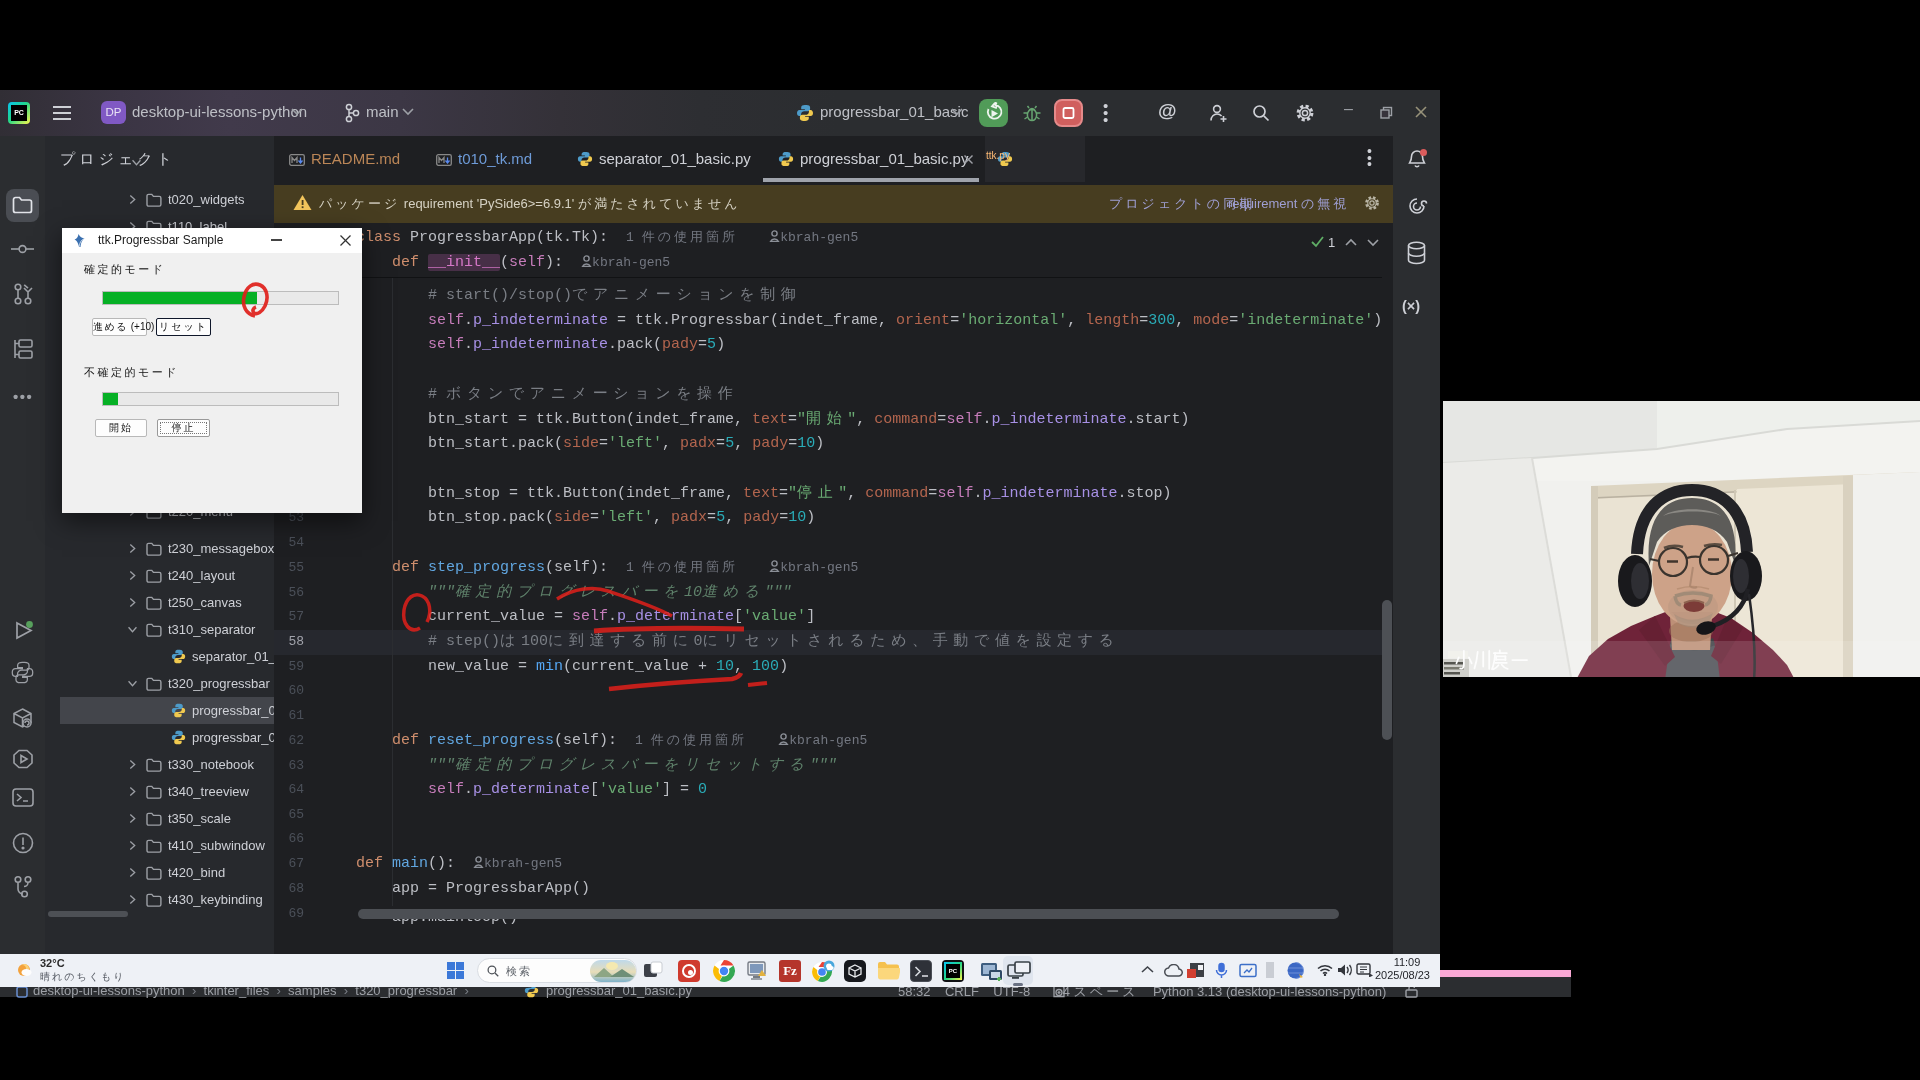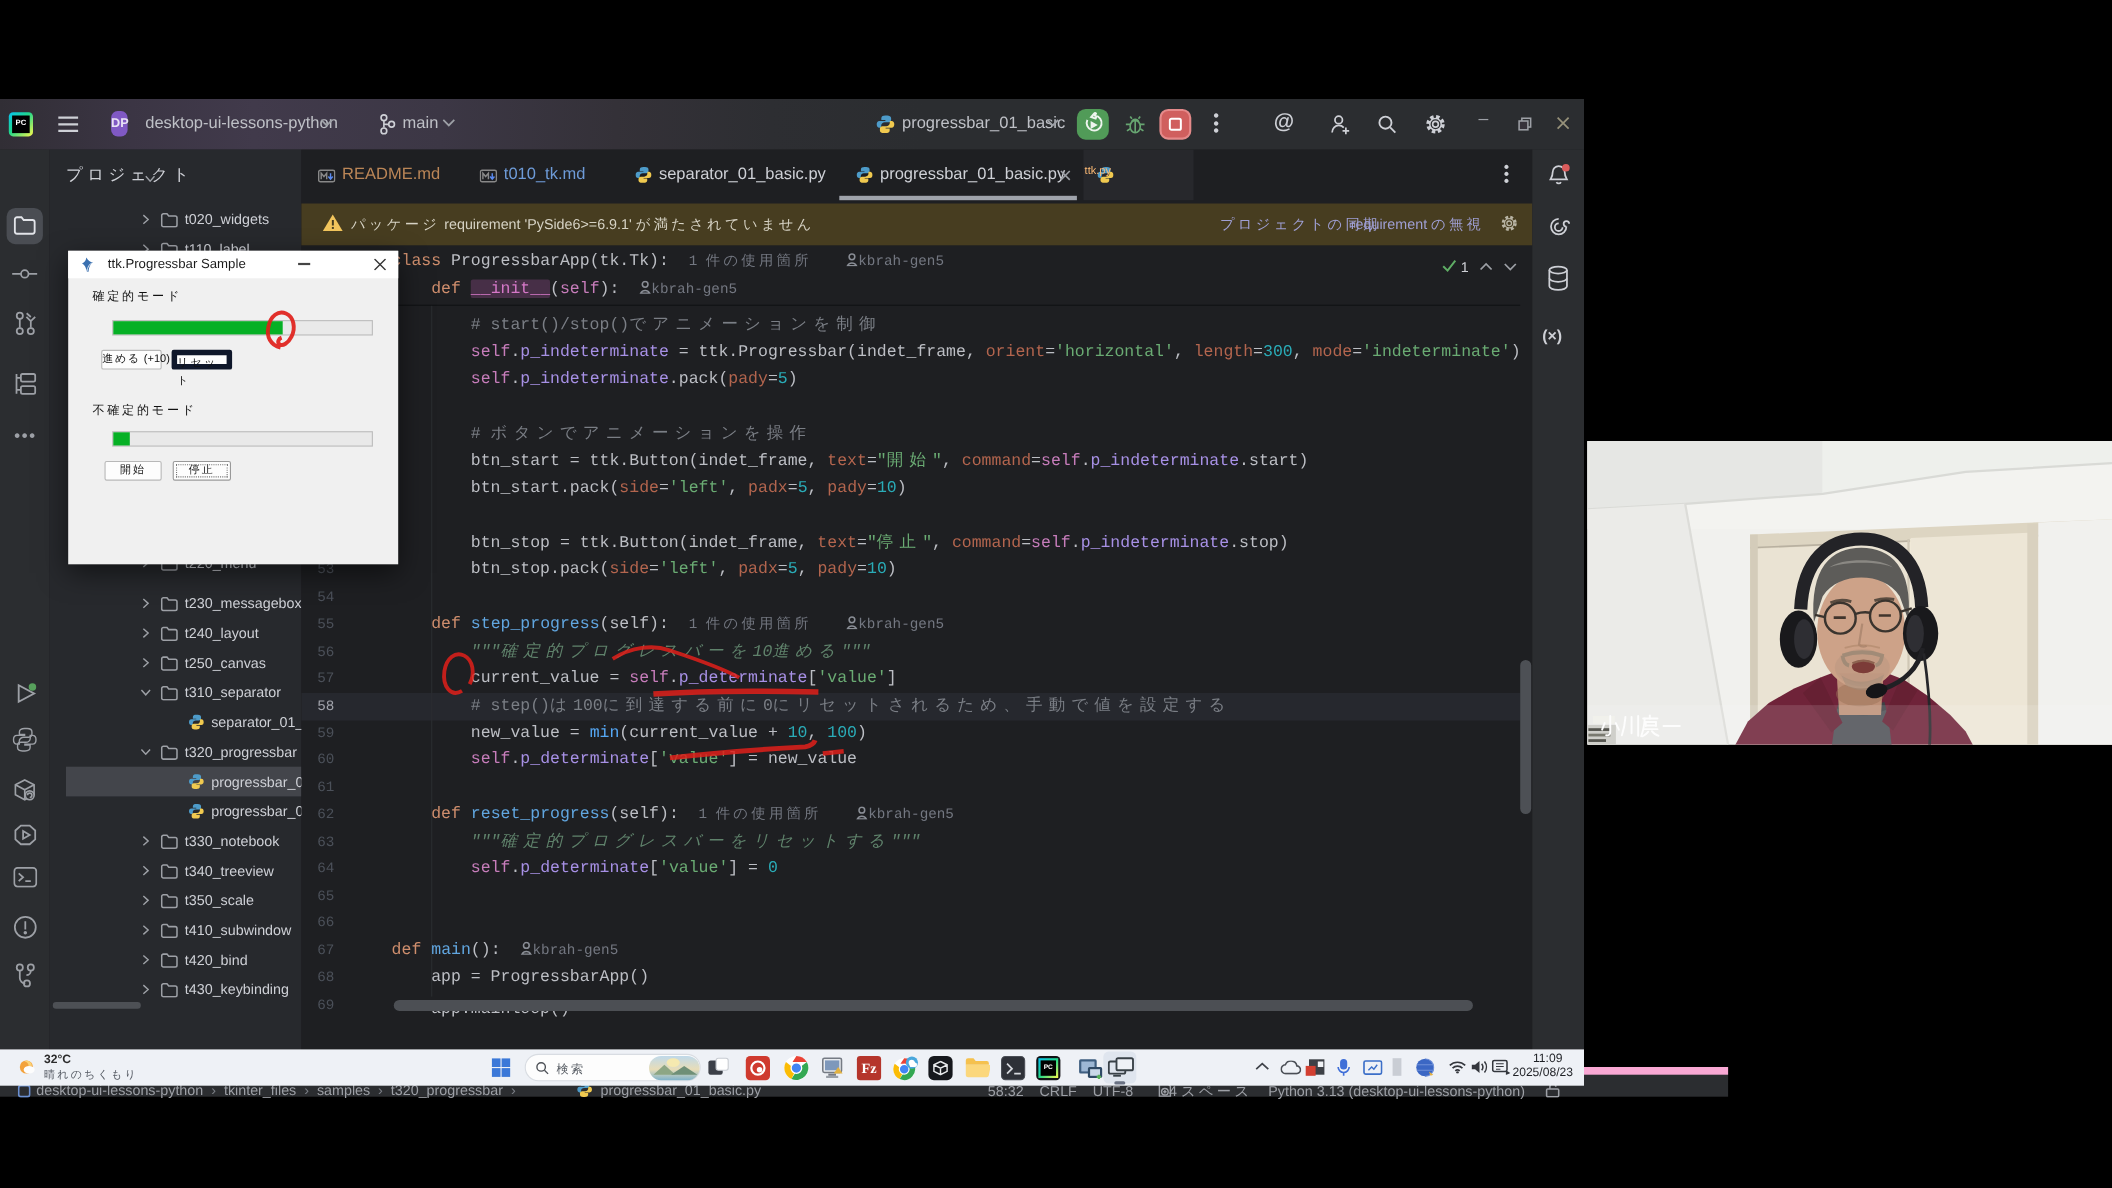--- a/index.html
+++ b/index.html
@@ -10,21 +10,21 @@
 #toolbar{position:absolute;left:0;top:0;width:1440px;height:46px;
  background:linear-gradient(90deg,#312e35 0px,#3b3544 120px,#413a4b 230px,#3c3745 400px,#343138 560px,#2d2e32 700px,#2b2d30 840px,#2b2d30 1440px)}
 #sidebar{position:absolute;left:0;top:46px;width:45px;height:835px;background:#2b2d30}
 #projpanel{position:absolute;left:45px;top:46px;width:229px;height:835px;background:#27292d}
 #editorcol{position:absolute;left:274px;top:46px;width:1119px;height:835px;background:#1e1f22}
 #rightbar{position:absolute;left:1393px;top:46px;width:47px;height:835px;background:#2b2d30}
 #statusbar{position:absolute;left:0;top:880px;width:1571px;height:27px;background:#2b2d30;border-top:7px solid #f9a8d4}
 #taskbar{position:absolute;left:0;top:864px;width:1440px;height:33px;background:#eef1f6}
 
 .tbtxt{position:absolute;color:#bec0c6;font-size:15px;white-space:nowrap}
-.badge-dp{position:absolute;width:15px;height:23px;border-radius:6px;background:#8059c4;color:#e8e2f5;font-size:11.5px;font-weight:bold;text-align:center;line-height:23px}
+.badge-dp{position:absolute;width:25px;height:23px;border-radius:6px;background:#8059c4;color:#e8e2f5;font-size:11.5px;font-weight:normal;text-align:center;line-height:23px}
 .runbtn{position:absolute;width:29px;height:28px;border-radius:8px}
 
 #banner{position:absolute;left:0;top:49px;width:1119px;height:38px;background:#473d20}
 
 .cl{position:absolute;font-family:"Liberation Mono",monospace;font-size:15px;line-height:24px;height:24px;white-space:pre;color:#bcbec4}
 .ln{position:absolute;font-family:"Liberation Mono",monospace;font-size:13px;line-height:24px;height:24px;color:#4b5059;width:30px;text-align:right}
 .k{color:#cf8e6d}.s{color:#6aab73}.n{color:#2aacb8}.c{color:#7a7e85}.d{color:#5f826b;font-style:italic}
 .slf{color:#c77dbb}.at{color:#a790e5}.fn{color:#61a6e0}.bi{color:#56a8f5}.pa{color:#b3654e}.hint{color:#737781;font-size:13px}
 .cjk{letter-spacing:5.6px}
 .cjku{letter-spacing:3px}
@@ -432,21 +432,20 @@
   <div class="cl" style="left:154px;top:346px">btn_stop = ttk.Button(indet_frame, <span class="pa">text</span>=<span class="s">"<span class="cjk">停止</span>"</span>, <span class="pa">command</span>=<span class="slf">self</span>.<span class="at">p_indeterminate</span>.stop)</div>
   <div class="cl" style="left:154px;top:370px">btn_stop.pack(<span class="pa">side</span>=<span class="s">'left'</span>, <span class="pa">padx</span>=<span class="n">5</span>, <span class="pa">pady</span>=<span class="n">10</span>)</div>
   <div class="cl" style="left:118px;top:420px"><span class="k">def</span> <span class="fn">step_progress</span>(self):  <span class="hint">1 <span class="cjku">件の使用箇所</span>&nbsp;&nbsp;&nbsp;&nbsp;<svg width="11" height="12" style="vertical-align:-1px">
               <circle cx="5.5" cy="3.5" r="2.6" fill="none" stroke="#8a8e96" stroke-width="1.4"></circle>
               <path d="M1.5 11.5 a4.5 4.5 0 0 1 8 0z" fill="none" stroke="#8a8e96" stroke-width="1.4"></path>
             </svg>kbrah-gen5</span></div>
   <div class="cl d" style="left:154px;top:445px">"""<span class="cjk">確定的プログレスバーを</span>10<span class="cjk">進める</span>"""</div>
   <div class="cl" style="left:154px;top:469px">current_value = <span class="slf">self</span>.<span class="at">p_determinate</span>[<span class="s">'value'</span>]</div>
   <div class="cl c" style="left:154px;top:494px"># step()<span class="cjk">は</span>100<span class="cjk">に到達する前に</span>0<span class="cjk">にリセットされるため、手動で値を設定する</span></div>
   <div class="cl" style="left:154px;top:519px">new_value = <span class="bi">min</span>(current_value + <span class="n">10</span>, <span class="n">100</span>)</div>
-  <div class="cl" style="left:154px;top:543px"><span class="slf">self</span>.<span class="at">p_determinate</span>[<span class="s">'value'</span>] = new_value</div>
   <div class="cl" style="left:118px;top:593px"><span class="k">def</span> <span class="fn">reset_progress</span>(self):  <span class="hint">1 <span class="cjku">件の使用箇所</span>&nbsp;&nbsp;&nbsp;&nbsp;<svg width="11" height="12" style="vertical-align:-1px">
               <circle cx="5.5" cy="3.5" r="2.6" fill="none" stroke="#8a8e96" stroke-width="1.4"></circle>
               <path d="M1.5 11.5 a4.5 4.5 0 0 1 8 0z" fill="none" stroke="#8a8e96" stroke-width="1.4"></path>
             </svg>kbrah-gen5</span></div>
   <div class="cl d" style="left:154px;top:618px">"""<span class="cjk">確定的プログレスバーをリセットする</span>"""</div>
   <div class="cl" style="left:154px;top:642px"><span class="slf">self</span>.<span class="at">p_determinate</span>[<span class="s">'value'</span>] = <span class="n">0</span></div>
   <div class="cl" style="left:82px;top:716px"><span class="k">def</span> <span class="fn">main</span>():  <span class="hint"><svg width="11" height="12" style="vertical-align:-1px">
               <circle cx="5.5" cy="3.5" r="2.6" fill="none" stroke="#8a8e96" stroke-width="1.4"></circle>
               <path d="M1.5 11.5 a4.5 4.5 0 0 1 8 0z" fill="none" stroke="#8a8e96" stroke-width="1.4"></path>
             </svg>kbrah-gen5</span></div>
@@ -690,21 +689,21 @@
             <line x1="0.5" y1="0.5" x2="10.5" y2="10.5"></line>
             <line x1="10.5" y1="0.5" x2="0.5" y2="10.5"></line>
           </g>
         </svg>
  </div>
  <div class="abs" style="left:22px;top:34px;font-size:11px;color:#111"><span class="cjku" style="letter-spacing:2.5px">確定的モード</span></div>
  <div class="abs" style="left:40px;top:63px;width:237px;height:14px;background:#e9e9e9;border:1px solid #bcbcbc">
         <div class="abs" style="left:0;top:0;width:154px;height:12px;background:#06b025"></div>
       </div>
  <div class="abs" style="left:30px;top:90px;width:55px;height:18px;background:#fdfdfd;border:1px solid #b8b8b8;border-radius:2px;font-size:10px;color:#111;text-align:center;line-height:16px;white-space:nowrap"><span style="letter-spacing:1.5px">進める</span> (+10)</div>
- <div class="abs" style="left:94px;top:90px;width:55px;height:18px;background:#fdfdfd;border:5px solid #0f172a;border-radius:2px;font-size:10px;color:#111;text-align:left;line-height:16px"><span style="letter-spacing:2px">リセット</span></div>
+ <div class="abs" style="left:94px;top:90px;width:55px;height:18px;background:#fdfdfd;border:1px solid #0f172a;border-radius:2px;font-size:10px;color:#111;text-align:center;line-height:16px"><span style="letter-spacing:2px">リセット</span></div>
  <div class="abs" style="left:22px;top:137px;font-size:11px;color:#111"><span class="cjku" style="letter-spacing:2.5px">不確定的モード</span></div>
  <div class="abs" style="left:40px;top:164px;width:237px;height:14px;background:#e9e9e9;border:1px solid #bcbcbc">
         <div class="abs" style="left:0;top:0;width:15px;height:12px;background:#06b025"></div>
       </div>
  <div class="abs" style="left:33px;top:191px;width:52px;height:18px;background:#fdfdfd;border:1px solid #b8b8b8;border-radius:2px;font-size:10px;color:#111;text-align:center;line-height:16px"><span style="letter-spacing:2px">開始</span></div>
  <div class="abs" style="left:95px;top:191px;width:53px;height:18px;background:#fdfdfd;border:1px solid #999;border-radius:2px;font-size:10px;color:#111;text-align:center;line-height:16px"><div class="abs" style="left:2px;top:2px;right:2px;bottom:2px;border:1px dotted #777"></div><span style="letter-spacing:2px">停止</span></div>
  <svg class="abs" style="left:170px;top:42px;pointer-events:none" width="50" height="55" viewBox="0 0 50 55">
         <path d="M23 46 C 14 44, 10 36, 12 27 C 14 17, 21 12, 28 15 C 35 18, 37 28, 33 36 C 30 42, 25 45, 22 43 C 20 41, 21 38, 24 37" fill="none" stroke="#e0201a" stroke-width="3.6" stroke-opacity=".92"></path>
       </svg>
 </div>

